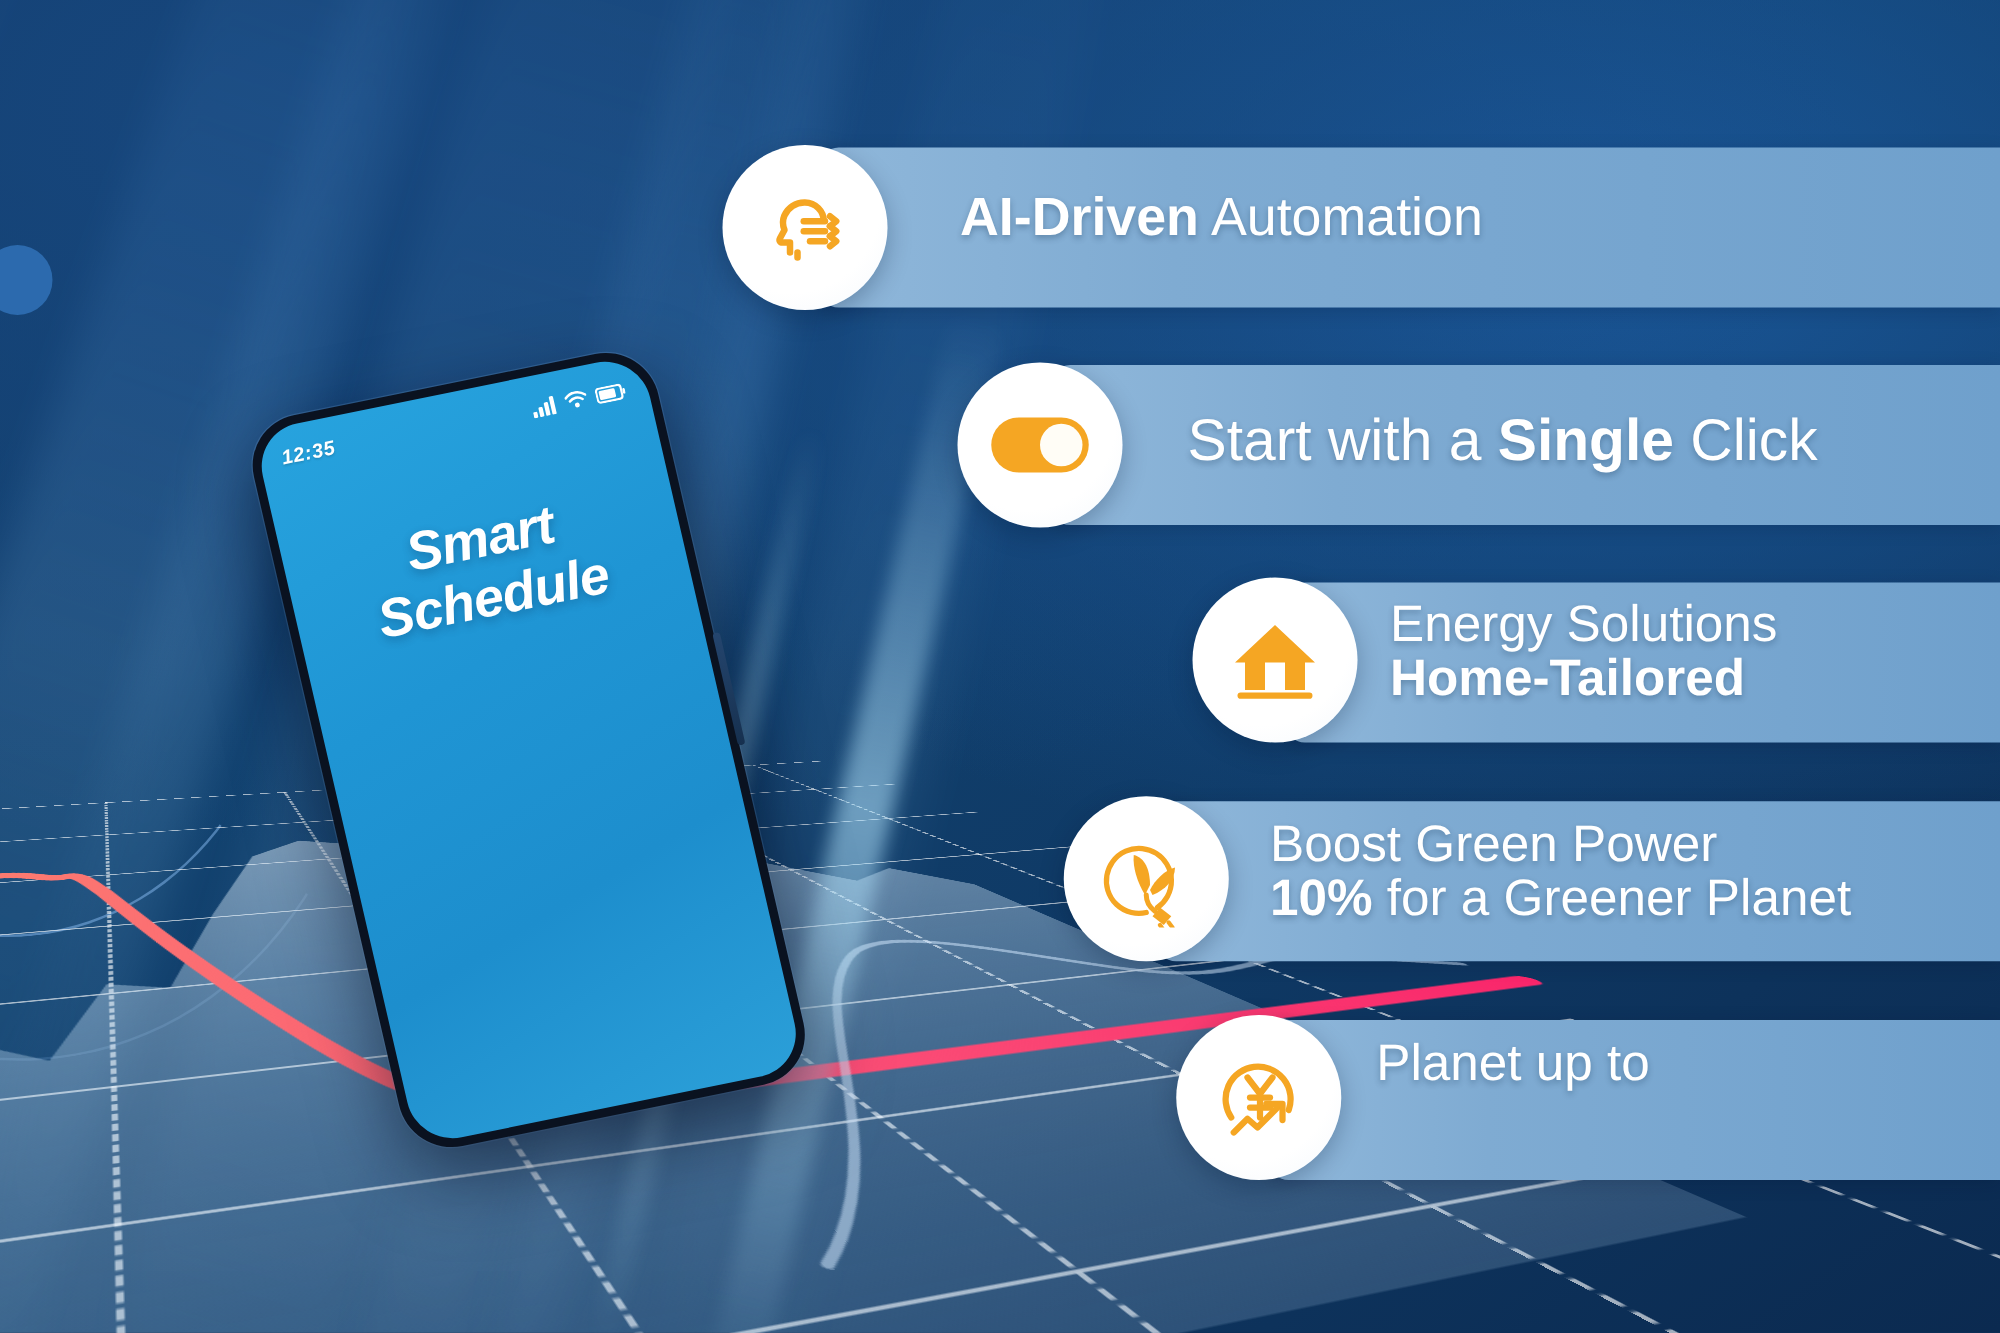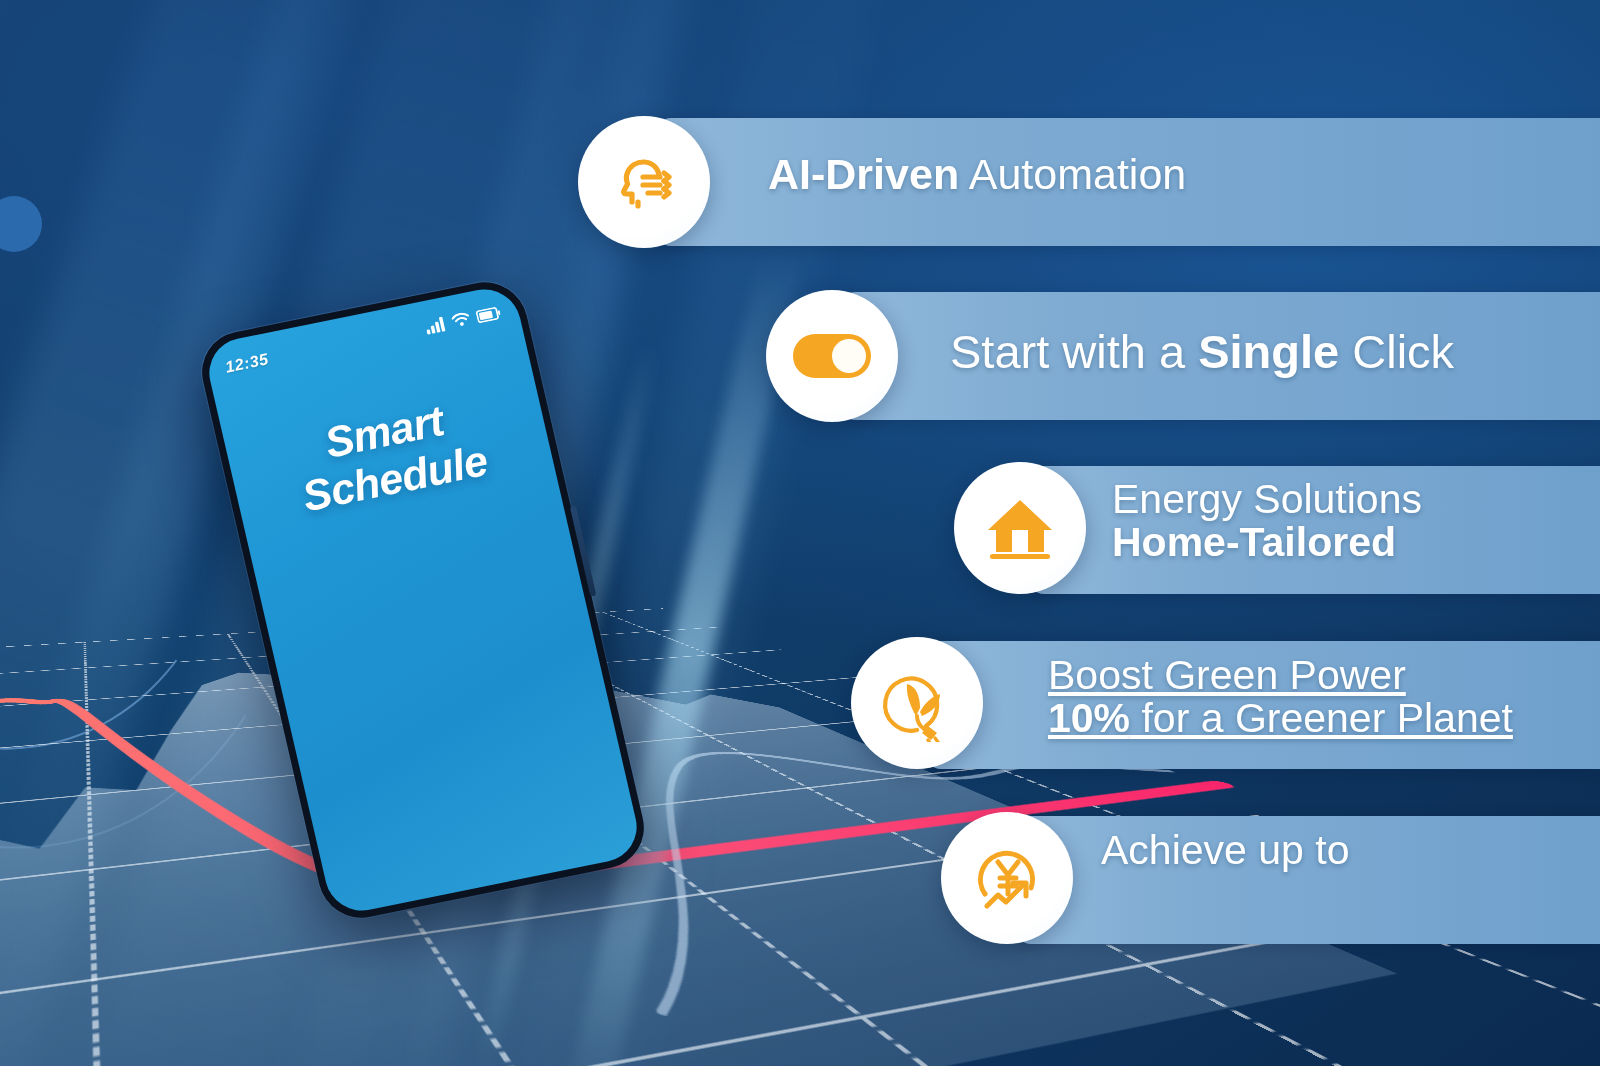--- a/index.html
+++ b/index.html
@@ -298,21 +298,21 @@
       <div class="icon-badge" style="top:637px;left:851px;">
         <svg width="74" height="78" viewBox="0 0 74 78">
           <path d="M46 62 A26 26 0 1 0 37 66" fill="none" stroke="#f5a623" stroke-width="4.2" stroke-linecap="round"></path>
           <path d="M36 52 C30 42, 26 30, 27 20 C36 22, 40 32, 40 44 Z" fill="#f5a623"></path>
           <path d="M40 48 C44 40, 52 32, 60 30 C60 40, 52 48, 42 52 Z" fill="#f5a623"></path>
           <path d="M37 52 C37 58, 40 62, 44 65" fill="none" stroke="#f5a623" stroke-width="4" stroke-linecap="round"></path>
           <path d="M48 62 l9 7 -6 7 -9 -7z" fill="#f5a623"></path>
           <path d="M55 74 l3 4 M48 76 l2 3" stroke="#f5a623" stroke-width="3.4" stroke-linecap="round"></path>
         </svg>
       </div>
-      <div class="label l4" style="top:654px;left:1048px;text-decoration:underline;">
+      <div class="label l4" style="top:654px;left:1016px;">
         <span class="lt">Boost Green Power</span>
         <span class="lt"><span class="b">10%</span><span> for a Greener Planet</span></span>
       </div>
     </div>
 
     <div class="feature-row">
       <div class="bar" style="top:816px;left:1015px;width:585px;"></div>
       <div class="icon-badge" style="top:812px;left:941px;">
         <svg width="76" height="76" viewBox="0 0 76 76">
           <path d="M16 54 A26 26 0 1 1 62 48" fill="none" stroke="#f5a623" stroke-width="5" stroke-linecap="round"></path>
@@ -320,18 +320,18 @@
             <path d="M29 22 L39 35 L49 22"></path>
             <path d="M31 38 H47"></path>
             <path d="M31 46 H47"></path>
             <path d="M39 35 V54"></path>
           </g>
           <path d="M18 66 L29 55 L37 62 L55 44" fill="none" stroke="#f5a623" stroke-width="5" stroke-linecap="round" stroke-linejoin="round"></path>
           <path d="M44 43 h13 v13" fill="none" stroke="#f5a623" stroke-width="5" stroke-linecap="round" stroke-linejoin="round"></path>
         </svg>
       </div>
       <div class="label l5" style="top:829px;left:1101px;">
-        <span class="lt">Achieve up to</span>
+        <span class="lt">Planet up to</span>
       </div>
     </div>
 
   </div>
 </div>
 
 </body></html>

